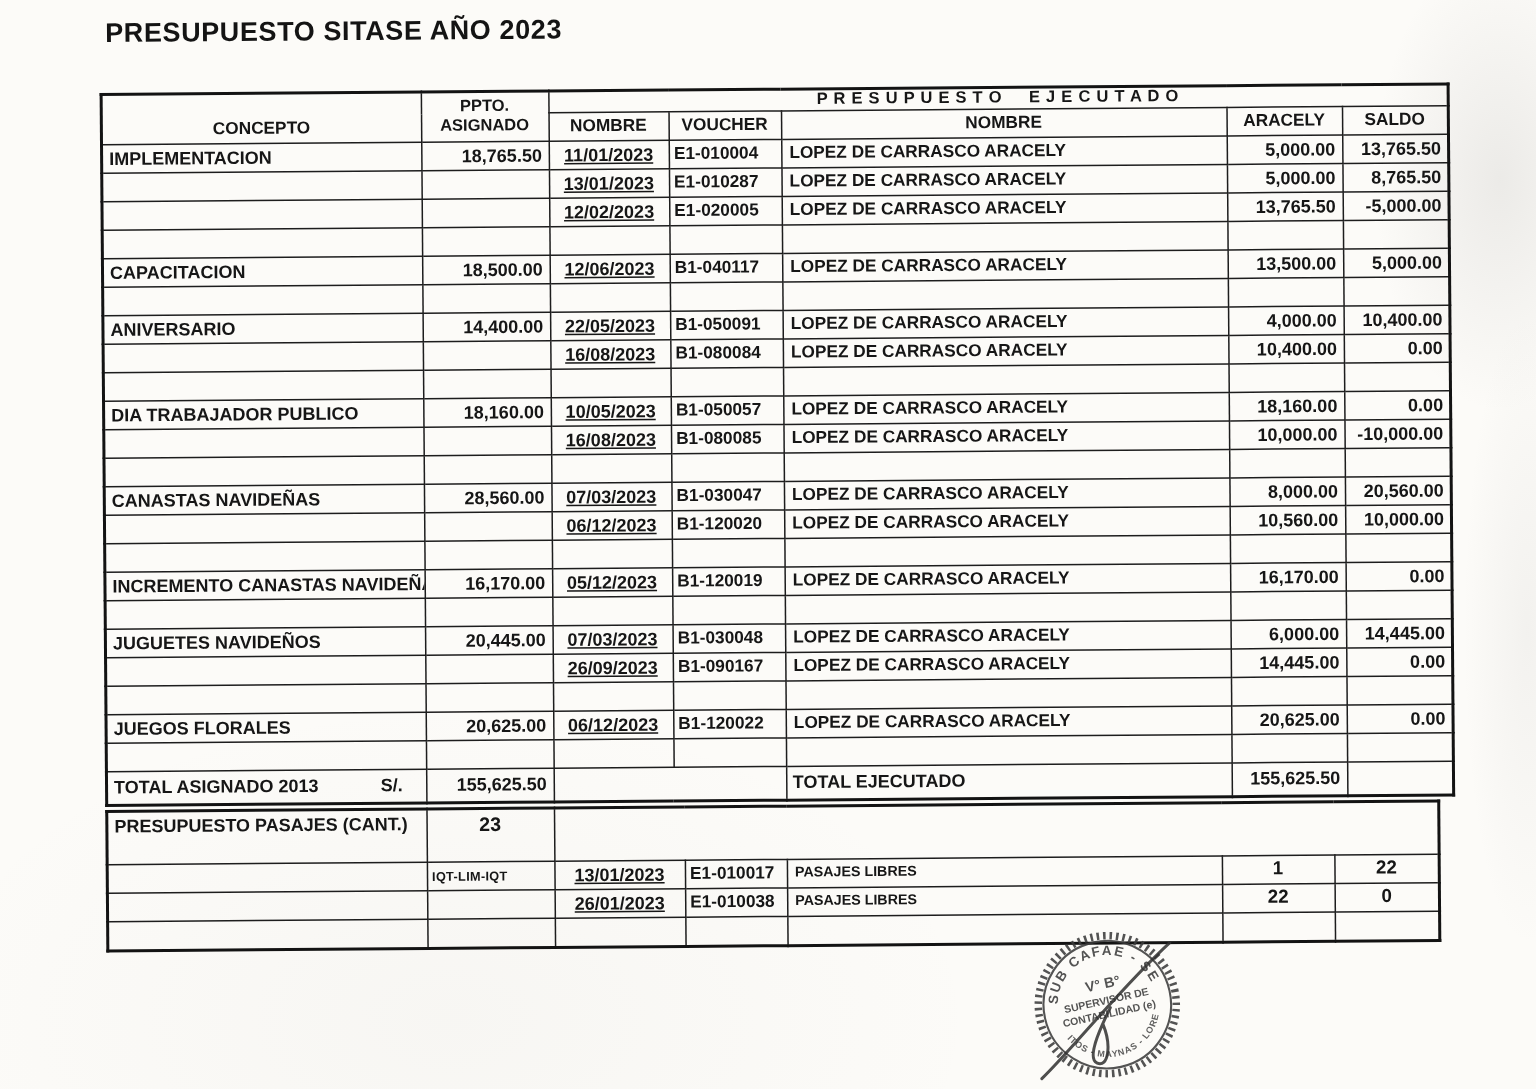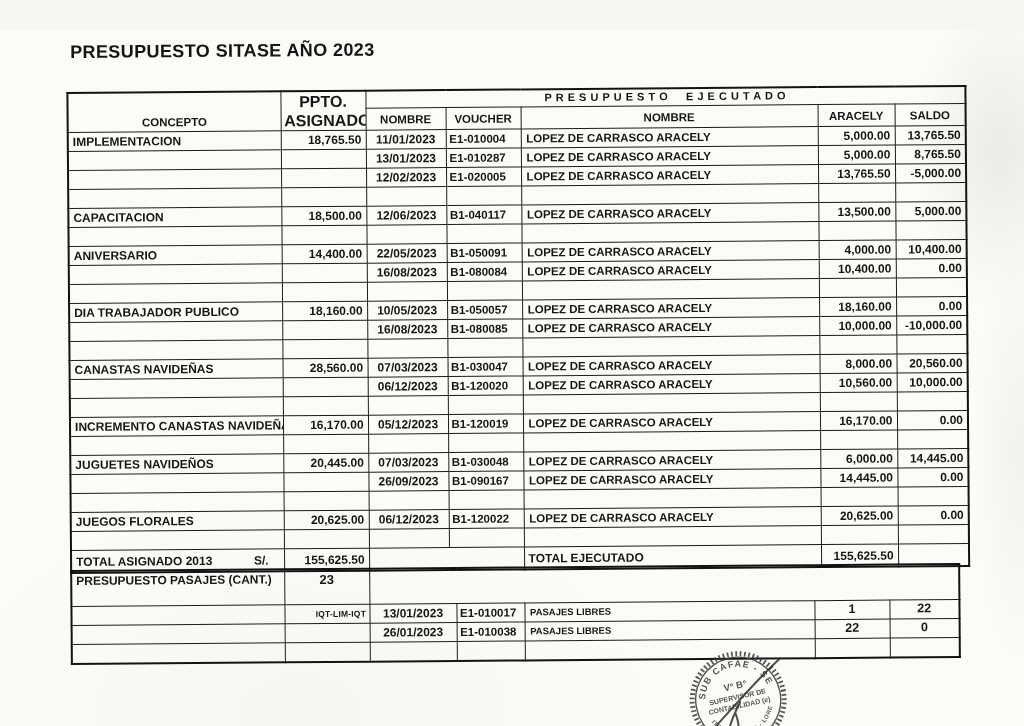--- a/index.html
+++ b/index.html
@@ -1,45 +1,45 @@
 <!DOCTYPE html>
 <html><head>
 <meta charset="utf-8">
 <style>
   html,body{margin:0;padding:0;width:1024px;height:726px;overflow:hidden;
     background:#f7f6f3;font-family:"Liberation Sans",sans-serif;}
   .page{position:absolute;inset:0;background:
     radial-gradient(ellipse 120px 220px at 1000px 120px, rgba(150,148,145,.16), transparent 70%),
     radial-gradient(ellipse 60px 300px at 1018px 420px, rgba(160,158,155,.10), transparent 70%),
     radial-gradient(ellipse 500px 300px at 300px 680px, rgba(170,168,162,.06), transparent 70%),
-    #fcfbf8; margin-top: 30px;}
+    #fcfbf8;}
   .scan{position:absolute;inset:0;transform:rotate(-0.45deg);transform-origin:70px 520px;}
   .doc-title{position:absolute;left:74px;top:12px;font-size:18px;font-weight:700;
     letter-spacing:.4px;color:#141414;}
 
   table{border-collapse:collapse;table-layout:fixed;position:absolute;left:70px;
     color:#161616;}
   table.t1{top:62px;width:898px;border:2.5px solid #131313;}
   table.t2{top:540px;width:888px;border:2.5px solid #131313;}
   td,th{border:1.5px solid #1d1d1d;padding:0 3px;height:18px;font-size:12px;
     font-weight:700;overflow:hidden;white-space:nowrap;line-height:1.05;vertical-align:middle;}
   th{font-size:11.5px;}
   th.h-concepto{vertical-align:bottom;padding-bottom:3px;}
-  th.h-ppto{font-size:16px;line-height:1.2;height:13px;}
+  th.h-ppto{font-size:11px;line-height:1.2;height:13px;}
   th.h-ejec{white-space:pre;font-size:11px;letter-spacing:.5px;height:13px;}
   .concept{text-align:left;padding-left:4px;}
   .num{text-align:right;padding-right:4px;}
-  .date{text-align:center;}
+  .date{text-align:center;text-decoration:underline;}
   .vouch{font-size:11.5px;}
   .nombre{text-align:left;padding-left:5px;font-size:11.5px;}
   .total-row td{height:21px;}
   .tot-flex{display:flex;justify-content:space-between;padding-right:12px;}
   .p-head td{height:31px;vertical-align:top;padding-top:3px;}
   .p-cant{text-align:center;font-size:13px;}
-  .route{text-align:right;font-size:8.5px;letter-spacing:.2px;}
+  .route{text-align:left;font-size:8.5px;letter-spacing:.2px;}
   .p-date{font-weight:600;}
   .p-name{text-align:left;padding-left:5px;font-size:9.5px;}
   .cnum{text-align:center;font-weight:600;font-size:12.5px;}
   .stamp{position:absolute;left:679px;top:617px;}
 </style>
 </head>
 <body>
 
 <div class="page">
   <div class="scan">

